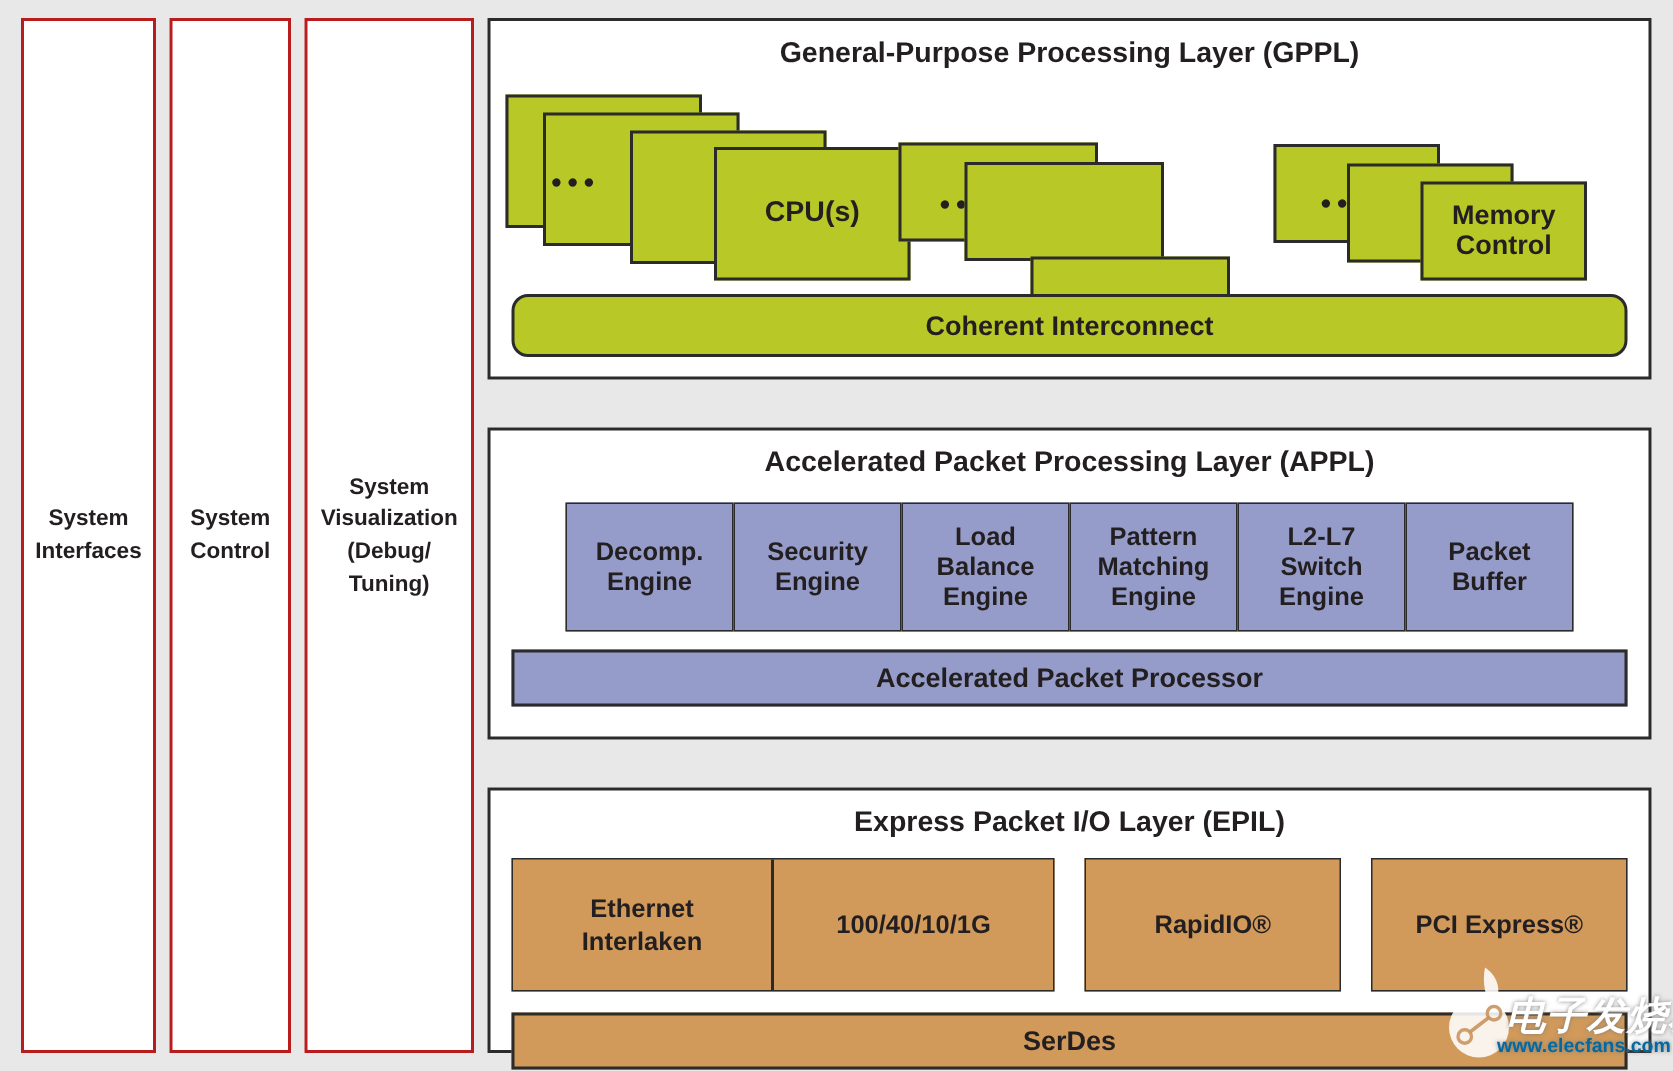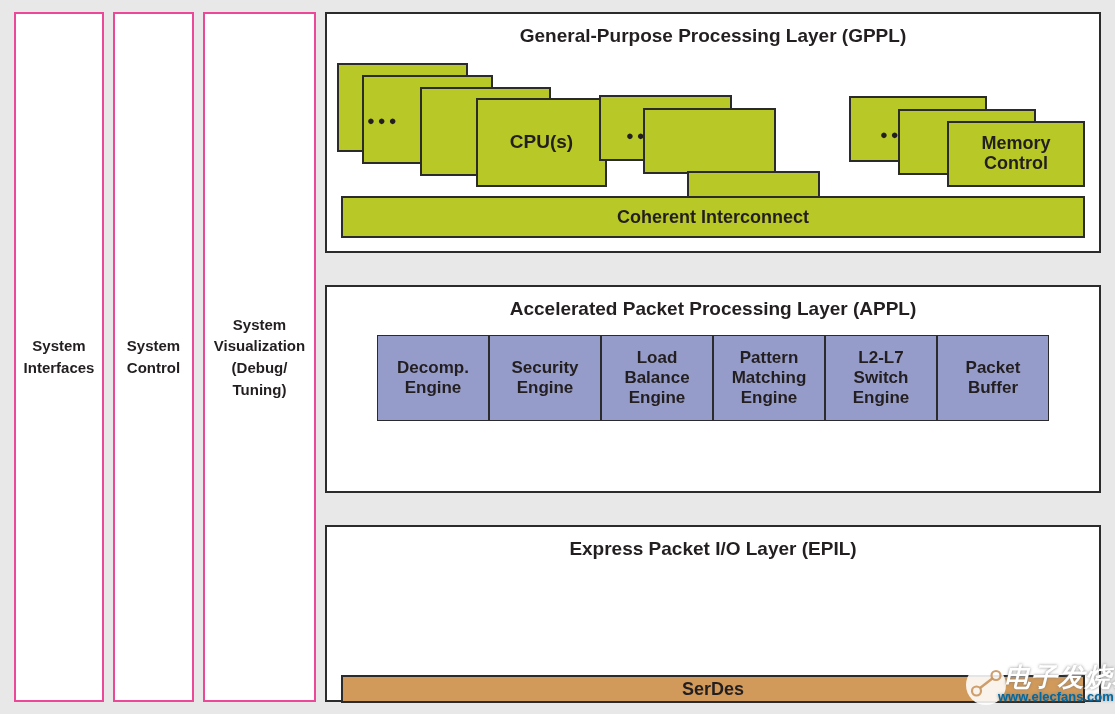--- a/index.html
+++ b/index.html
@@ -13,21 +13,21 @@
   }
   .page {
     position:absolute; inset:0;
     padding:12px 14px 12px 14px;
     box-sizing:border-box;
     display:flex; gap:9px;
   }
   
   .side-col {
     background:#ffffff;
-    border:2px solid #ec4899;
+    border:2px solid #b91c1c;
     display:flex; align-items:center; justify-content:center;
     text-align:center;
     font-weight:bold; font-size:15px; line-height:1.45;
     white-space:pre-line;
     box-sizing:border-box;
   }
   .col1 { width:90px; }
   .col2 { width:81px; }
   .col3 { width:113px; }
   
@@ -77,33 +77,33 @@
   }
   .stack-cpu .card    { width:131px; height:89px; }
   .stack-cpu .c1 { left:0;    top:0;  }
   .stack-cpu .c2 { left:25px; top:12px; }
   .stack-cpu .c3 { left:83px; top:24px; }
   .stack-cpu .front { left:103px; top:35px;margin-left:36px; }
   .stack-caches .card { width:133px; height:66px; }
   .stack-caches .c1 { left:0;    top:0;  }
   .stack-caches .c2 { left:44px; top:13px; }
   .stack-caches .front { left:88px; top:36px; font-size:18px;margin-top:40px; }
-  .stack-memory .card { width:138px; height:66px; }
+  .stack-memory .card { width:111px; height:66px; }
   .stack-memory .c1 { left:0;    top:0;  }
   .stack-memory .c2 { left:49px; top:13px; }
   .stack-memory .front { left:98px; top:25px; font-size:18px; }
   .dots {
     position:absolute;
     font-size:13px; letter-spacing:3px; font-weight:bold;
     color:#231f20;
   }
   .stack-cpu .dots    { left:30px; top:50px; }
   .stack-caches .dots { left:27px; top:33px; }
   .stack-memory .dots { left:31px; top:31px; }
-  .bus-gppl { top:182px; height:42px; }
+  .bus-gppl { top:182px; height:42px;border-radius:11px; }
   
   .engines-row {
     position:absolute; left:14px; right:14px; top:48px;
     display:flex; justify-content:center;
   }
   .engine {
     width:112px; height:86px;
     border:1.5px solid #2b2b2b;
     box-sizing:border-box;
     display:flex; align-items:center; justify-content:center;
@@ -127,21 +127,21 @@
     white-space:pre-line;
   }
   .eth-combo { width:362px; padding:0; }
   .eth-half  {
     height:100%; display:flex; align-items:center; justify-content:center;
     white-space:pre-line; box-sizing:border-box;
   }
   .eth-left  { width:172px; }
   .eth-right { flex:1; border-left:2px solid #2b2b2b; }
   .io-grow { flex:1; }
-  .bus-epil { top:148px; height:28px; }
+  .bus-epil { top:148px; height:38px; }
   
   .watermark {
     position:absolute; right:3px; bottom:4px;
     width:154px; height:78px;
     pointer-events:none;
   }
   .wm-icon { position:absolute; left:4px; top:12px; }
   .wm-brand {
     position:absolute; left:46px; top:28px;
     font-size:26px; font-weight:bold; color:#ffffff;
@@ -217,24 +217,34 @@
 Engine</div>
         <div class="engine purple">Pattern
 Matching
 Engine</div>
         <div class="engine purple">L2-L7
 Switch
 Engine</div>
         <div class="engine purple">Packet
 Buffer</div>
       </div>
+      <div class="bus bus-appl purple">Accelerated Packet Processor</div>
     </div>
 
     <div class="panel panel-epil">
       <div class="panel-title">Express Packet I/O Layer (EPIL)</div>
+      <div class="io-row">
+        <div class="io-block eth-combo orange">
+          <div class="eth-half eth-left">Ethernet
+Interlaken</div>
+          <div class="eth-half eth-right">100/40/10/1G</div>
+        </div>
+        <div class="io-block io-grow orange">RapidIO®</div>
+        <div class="io-block io-grow orange">PCI Express®</div>
+      </div>
       <div class="bus bus-epil orange">SerDes</div>
     </div>
 
   </div>
 </div>
 
 <div class="watermark">
   <svg class="wm-icon" width="48" height="62" viewBox="0 0 48 62">
     <path d="M28,1 C37,7 40,18 33,27 C28,21 26,11 28,1 Z" fill="#ffffff" opacity="0.88"></path>
     <circle cx="24" cy="41" r="20" fill="#ffffff" opacity="0.88"></circle>

